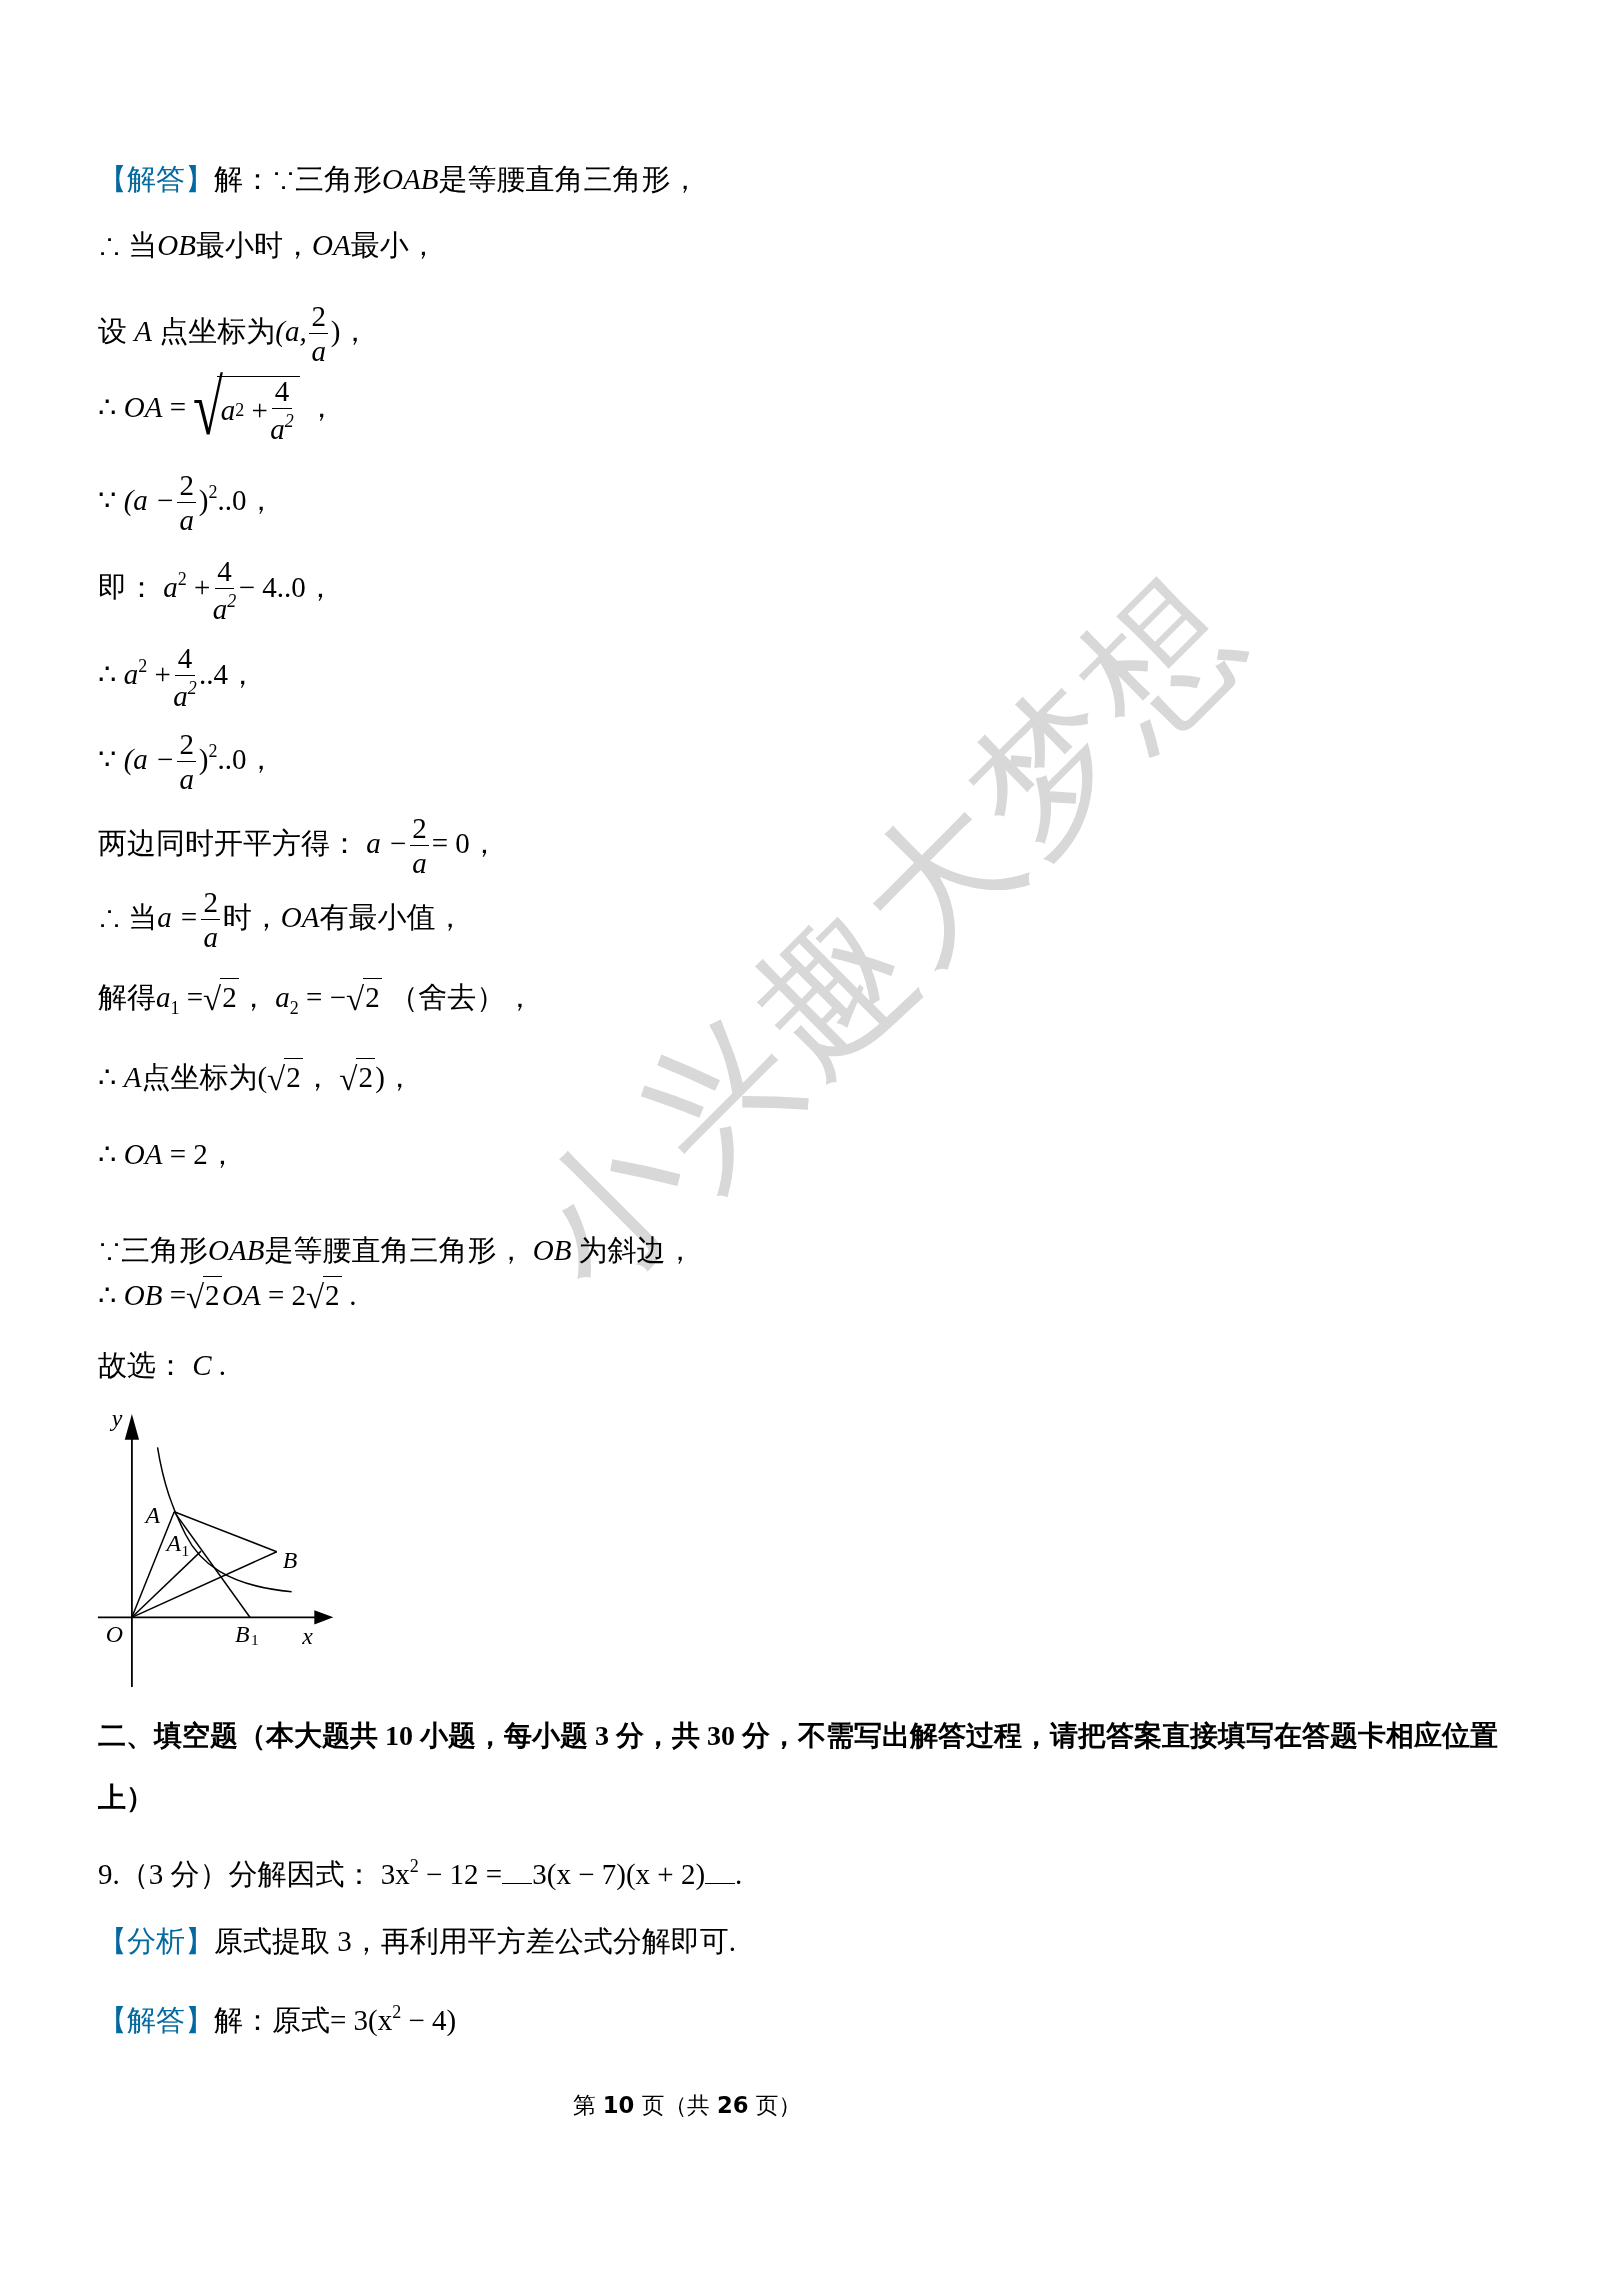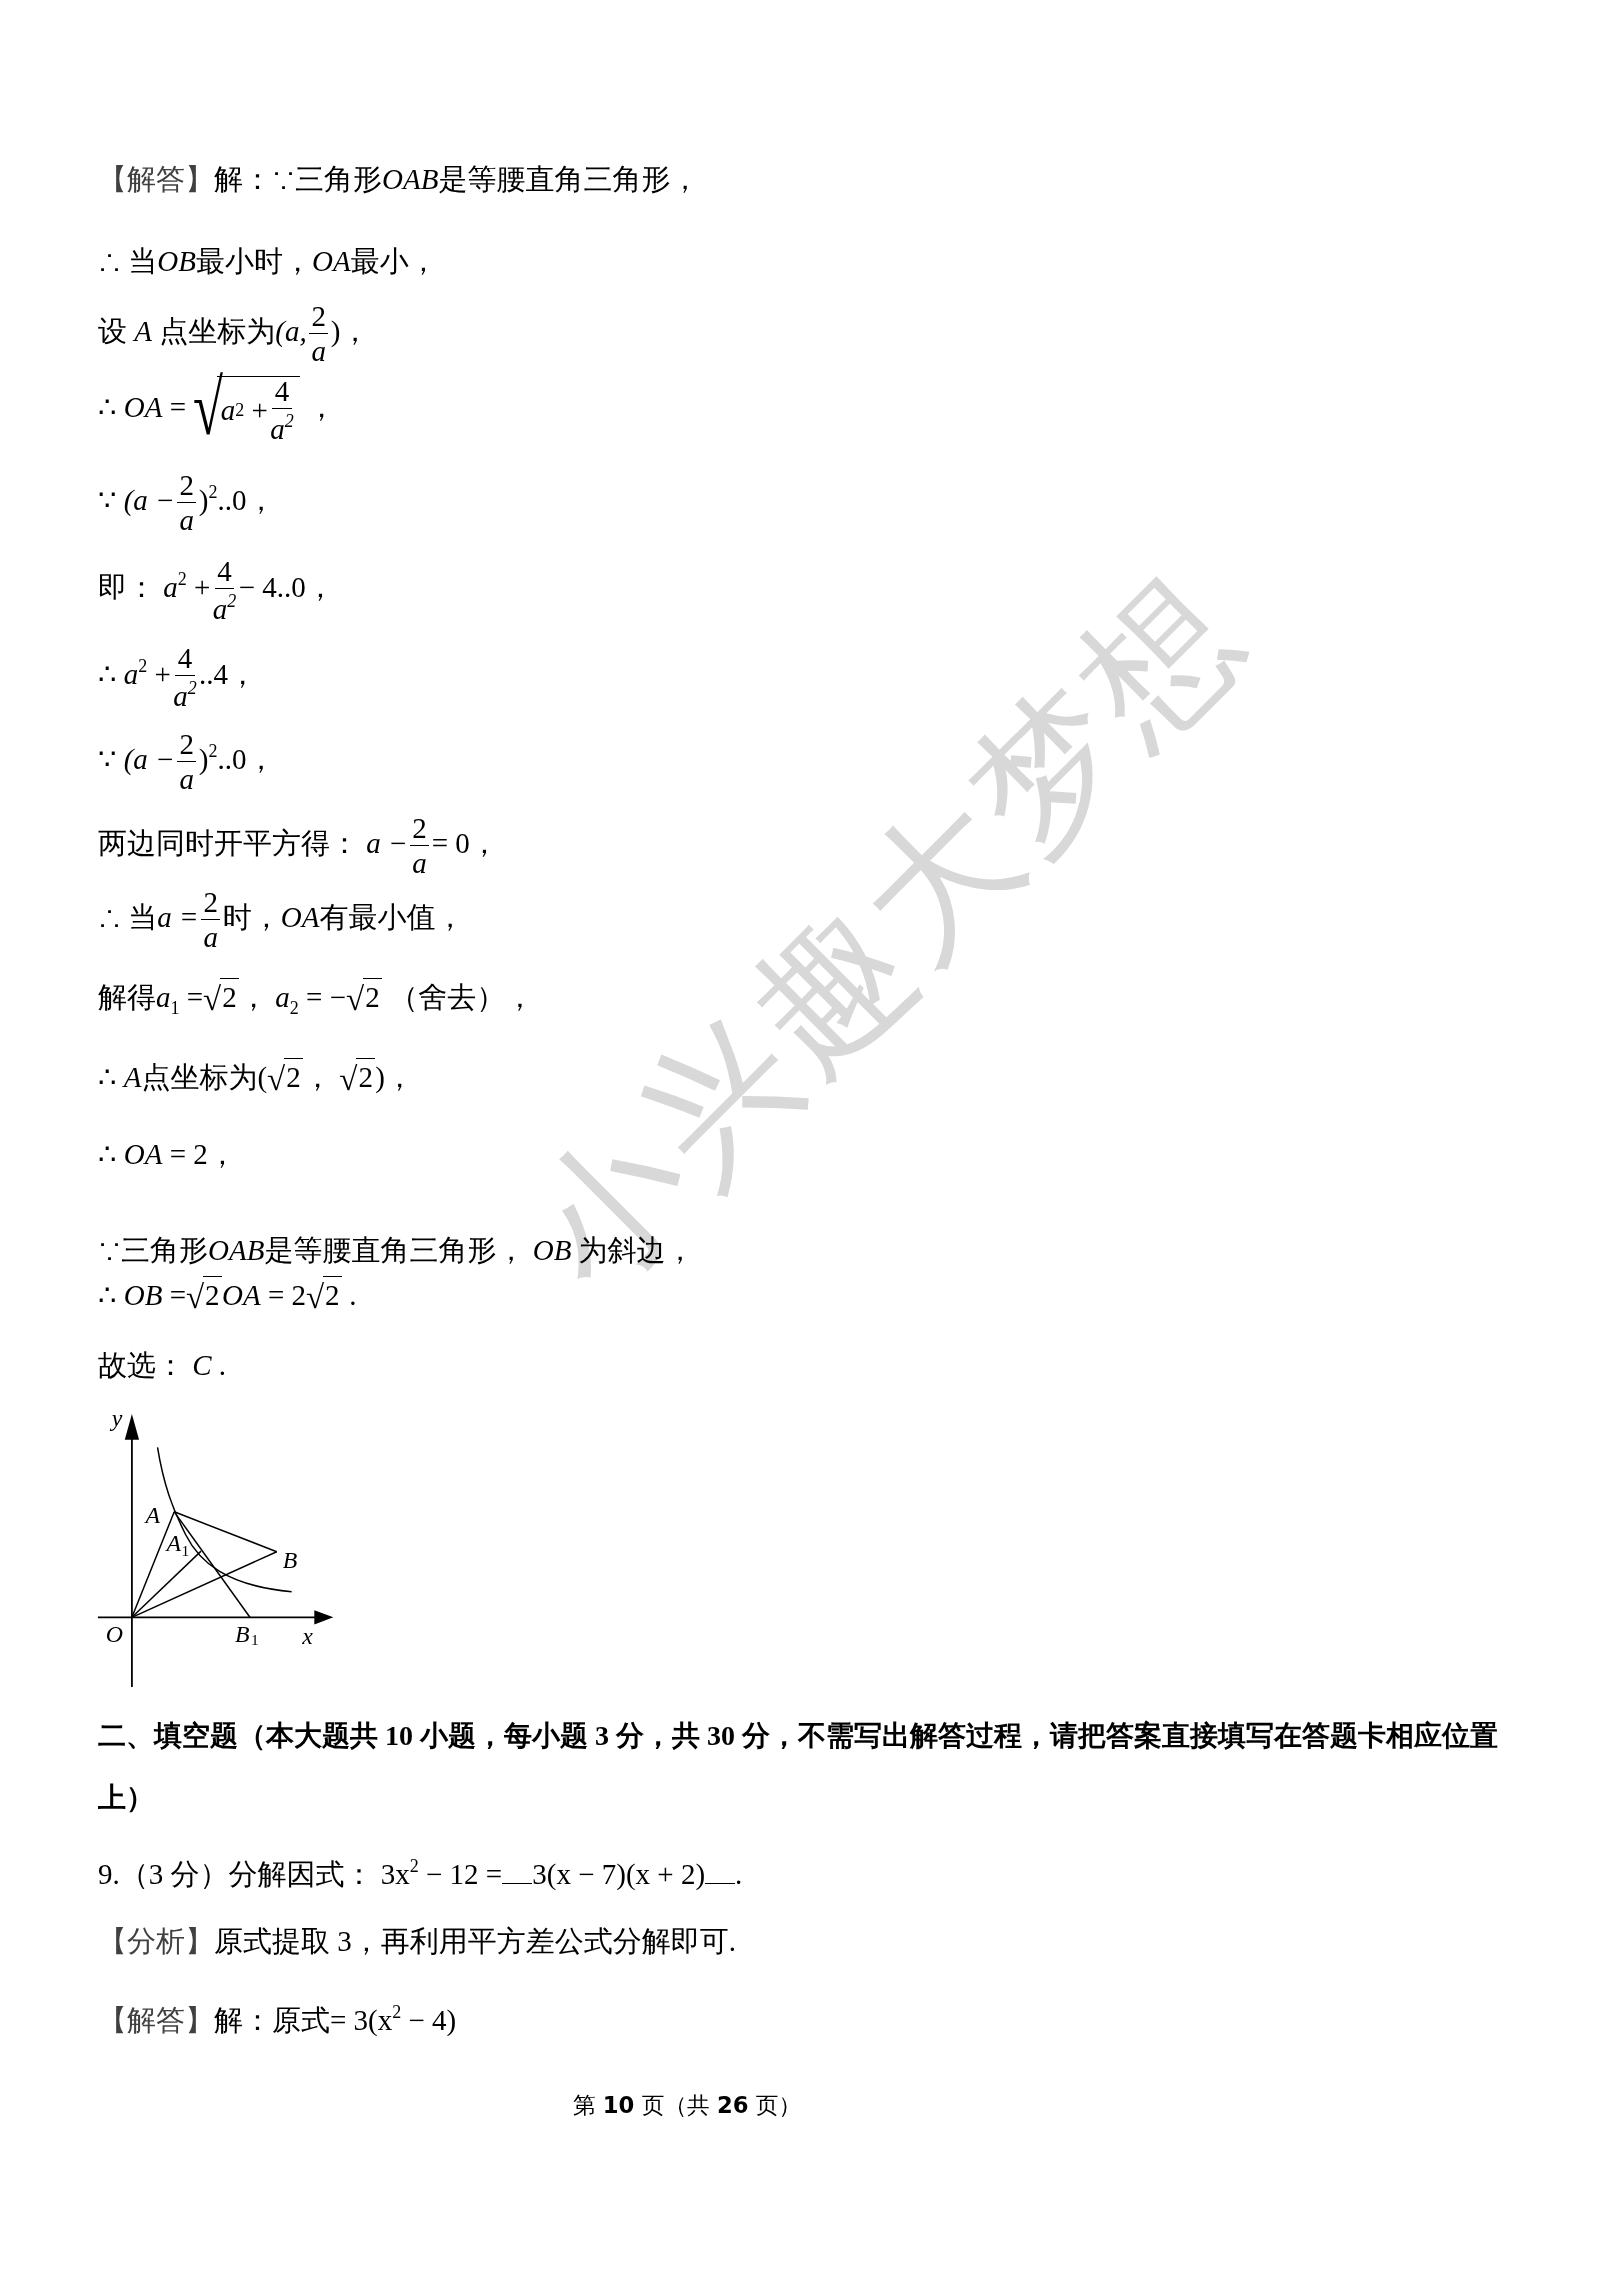--- a/index.html
+++ b/index.html
@@ -1,20 +1,20 @@
 <!DOCTYPE html>
 <html style="font-size:9.5px"><head>
 <meta charset="utf-8">
 <style>
   html, body { margin: 0; padding: 0; background: #ffffff; }
   body { width: 1624px; height: 2295px; position: relative; overflow: hidden;
          font-family: "Liberation Serif", "DejaVu Serif", serif; color: #000; }
   .page { position: absolute; left: 0; top: 0; width: 1624px; height: 2295px; }
   .line { position: absolute; left: 98px; font-size: 29px; line-height: 36px; white-space: nowrap; }
-  .tag { color: #404040; }
+  .tag { color: #0369a1; }
   i, .it { font-style: italic; font-family: "Liberation Serif", serif; }
   .frac { display: inline-flex; flex-direction: column; align-items: center; vertical-align: middle; margin: 0 2.4px; line-height: 1; }
   .frac .num { font-size: 29px; padding: 0 2.4px 2.4px 2.4px; border-bottom: 1.8px solid #000; }
   .frac .den { font-size: 29px; padding-top: 2.4px; font-style: italic; }
   sup { font-size: 18px; vertical-align: 12px; }
   sub { font-size: 18px; vertical-align: -7.2px; }
   .sqrt { display: inline-block; position: relative; padding-left: 16.7px; }
   .sqrt::before { content: "\221A"; position: absolute; left: 0; bottom: -2.4px; font-size: 33px; font-style: normal; }
   .sqrt .rad { border-top: 1.8px solid #000; padding: 0 2.4px; display: inline-block; font-style: normal; }
   .bigsqrt { display: inline-block; position: relative; padding-left: 24px; vertical-align: middle; }
@@ -34,21 +34,21 @@
 <div class="page">
 
   <div class="watermark">小兴趣大梦想</div>
 
   <div class="content">
 
     <div class="line" style="top:161px">
       <span class="tag">【解答】</span><span>解：∵三角形</span><i>OAB</i><span>是等腰直角三角形，</span>
     </div>
 
-    <div class="line" style="top:243px">
+    <div class="line" style="top:227px">
       <span>∴ 当</span><i>OB</i><span>最小时，</span><i>OA</i><span>最小，</span>
     </div>
 
     <div class="line" style="top:302px">
       <span>设</span> <i>A</i> <span>点坐标为</span><i>(a,</i><span class="frac">
           <span class="num">2</span>
           <span class="den">a</span>
         </span><span>)</span><span>，</span>
     </div>
 

